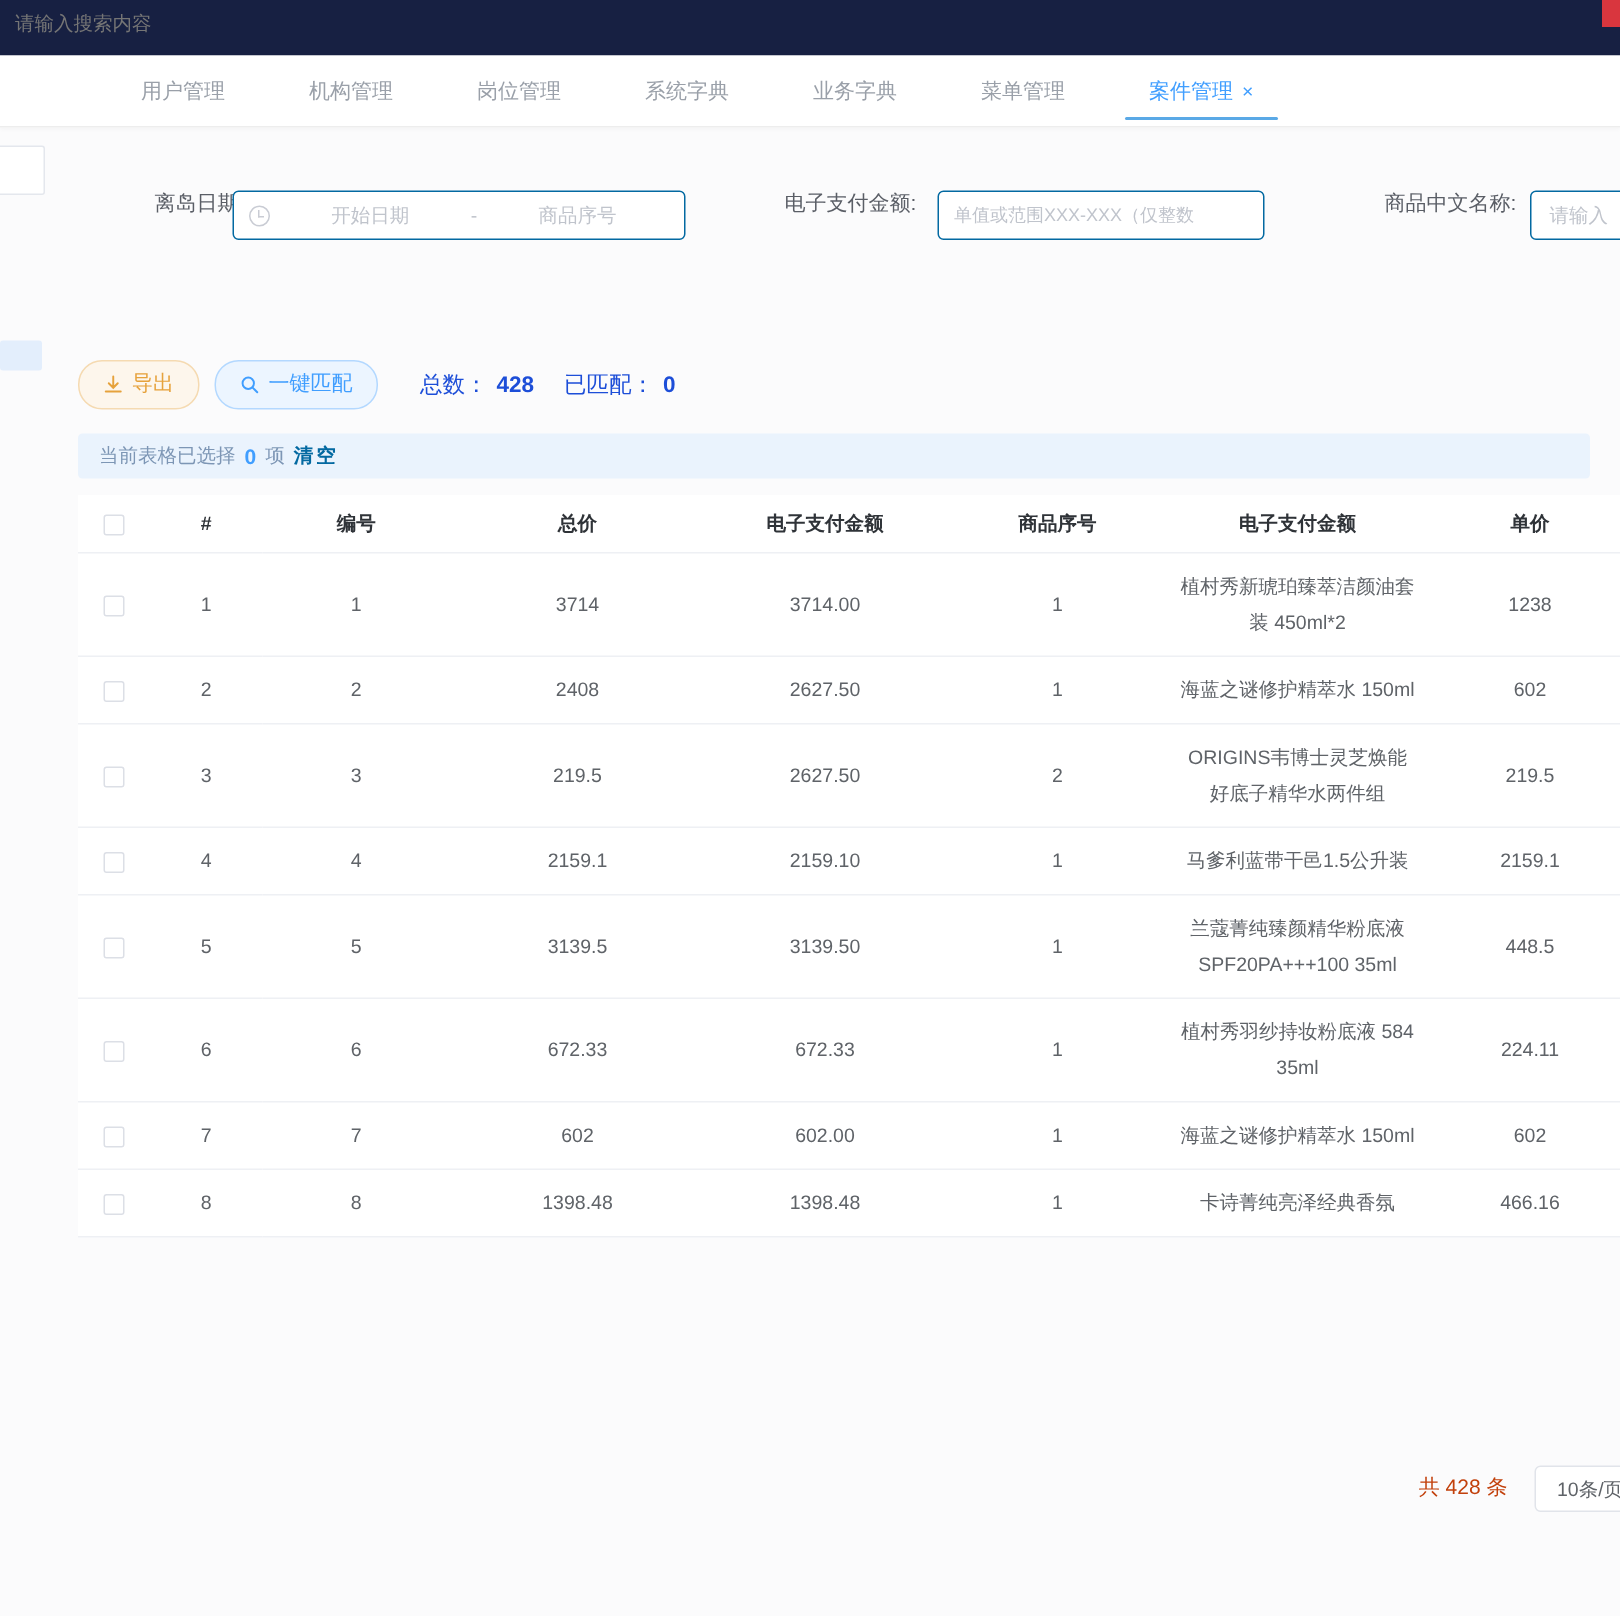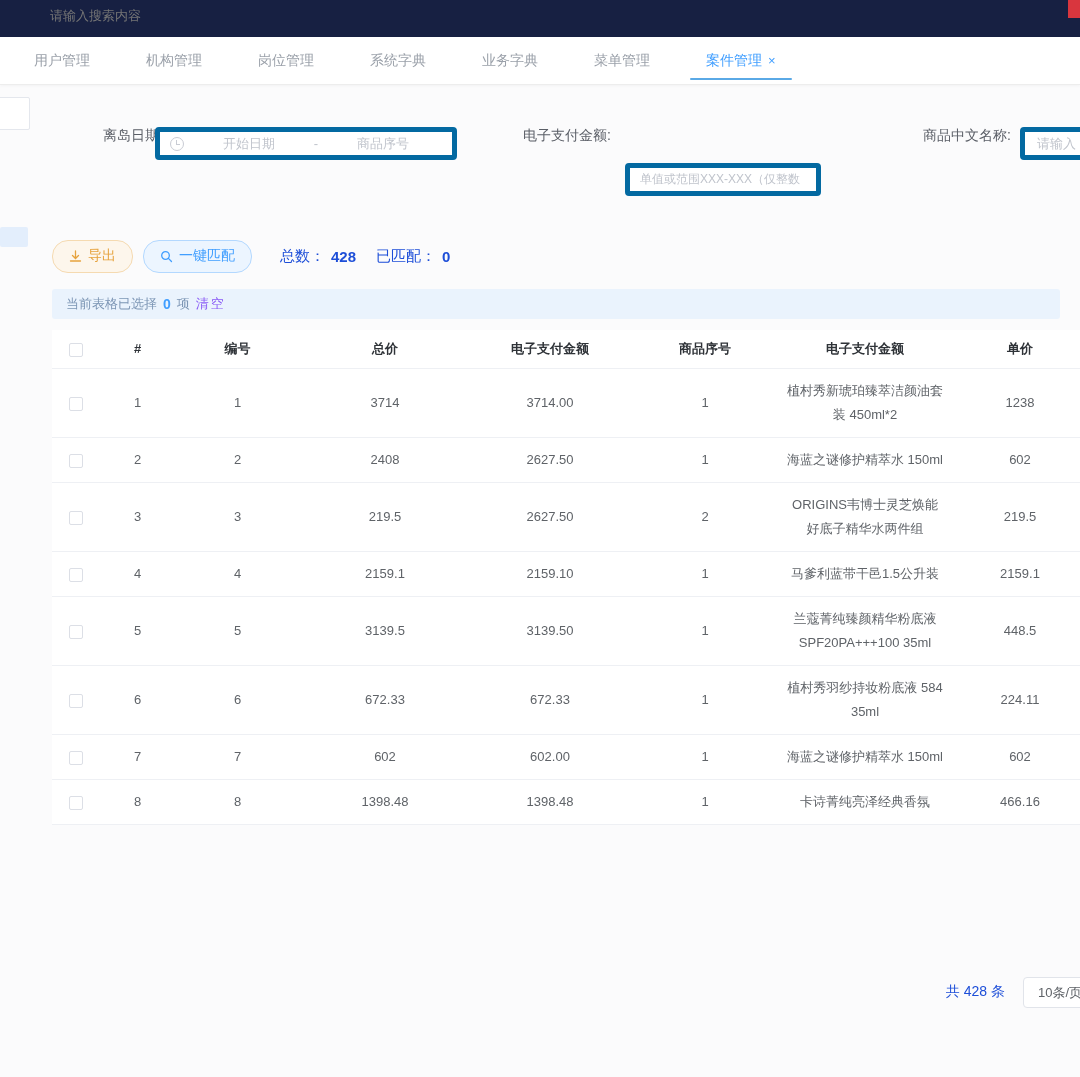--- a/index.html
+++ b/index.html
@@ -8,28 +8,28 @@
     font-family:"Liberation Sans","DejaVu Sans",sans-serif;
     background:#fbfbfc; color:#303133; position:relative;
   }
   
   .topbar {
     position:absolute; left:0; top:0; width:1080px; height:37px;
     background:#172042; display:flex; align-items:flex-start;
   }
   .topbar-search {
     color:#aeb6c6; font-size:13px; padding:8px 0 0 10px; background:transparent;
-    border:none; outline:none; width:300px;margin-left:40px;
+    border:none; outline:none; width:300px;
   }
   .corner-red { position:absolute; right:0; top:0; width:12px; height:18px; background:#d9363e; }
   
   .tabbar {
     position:absolute; left:0; top:37px; width:1080px; height:48px;
     background:#ffffff; border-bottom:1px solid #ededed;
-    display:flex; align-items:stretch; padding-left:32px; gap:52px;
+    display:flex; align-items:stretch; padding-left:92px; gap:52px;
     box-shadow:0 1px 3px rgba(0,0,0,.04);
   }
   .tab {
     display:flex; align-items:center; gap:6px; font-size:14px; color:#9aa0a9;
     cursor:pointer; position:relative; padding:0 2px;
   }
   .tab.active { color:#409eff;align-items:center; }
   .tab.active::after {
     content:""; position:absolute; left:-14px; right:-14px; bottom:4px;
     height:2px; background:#5aa9e6; border-radius:1px;
@@ -42,27 +42,27 @@
   }
   .stray-blue { position:absolute; left:0; top:227px; width:28px; height:20px; background:#e3eefc; border-radius:2px; }
   
   .filters { position:absolute; left:0; top:127px; width:1080px; height:34px; font-size:14px; }
   .f-label { position:absolute; top:0; color:#5a5e66;margin-left:18px; }
   .f-label.date { left:85px; }
   .f-label.amount { left:505px; }
   .f-label.product { left:905px; }
   .input-box {
     position:absolute; top:0; height:33px; background:#fff;
-    border:5px solid #0369a1; border-radius:4px; display:flex; align-items:center;
+    border:1px solid #0369a1; border-radius:4px; display:flex; align-items:center;
     color:#c0c4cc; font-size:13px;
   }
   .date-range { left:155px; width:302px; padding:0 10px; gap:6px; }
   .date-range .ph { flex:1; text-align:center; }
   .date-range .sep { color:#c0c4cc; }
-  .amount-input { left:625px; width:196px; padding:0 10px; font-size:12px; overflow:hidden; white-space:nowrap;margin-top:36px; }
+  .amount-input { left:625px; width:218px; padding:0 10px; font-size:12px; overflow:hidden; white-space:nowrap; }
   .product-input { left:1020px; width:90px; padding:0 12px; }
   .clock-icon { width:14px; height:14px; border:1.4px solid #c9ccd4; border-radius:50%; position:relative; flex:0 0 auto; }
   .clock-icon::after {
     content:""; position:absolute; left:5px; top:2px; width:1.4px; height:5px; background:#c9ccd4;
   }
   .clock-icon::before {
     content:""; position:absolute; left:5px; top:6px; width:4px; height:1.4px; background:#c9ccd4;
   }
   
   .toolbar { position:absolute; left:52px; top:239px; height:34px; display:flex; align-items:center; }
@@ -76,40 +76,40 @@
   .totals { font-size:15px; color:#1d4ed8; display:flex; align-items:center; gap:6px; }
   .totals b { font-weight:bold; }
   .totals .gap { width:8px; }
   
   .selbar {
     position:absolute; left:52px; top:289px; width:1008px; height:30px;
     background:#eaf3fd; border-radius:3px; display:flex; align-items:center;
     font-size:13px; color:#7d96b5; padding:0 14px; gap:6px;
   }
   .selbar b { color:#409eff; font-size:14px; }
-  .selbar .clear { color:#8b5cf6; cursor:pointer; letter-spacing:2px; }
+  .selbar .clear { color:#0369a1; cursor:pointer; letter-spacing:2px;font-weight:bold; }
   
   .table-wrap {
     position:absolute; left:52px; top:330px; width:1028px; height:575px; overflow:hidden;
   }
   table { border-collapse:collapse; table-layout:fixed; width:1038px; background:#fff; }
   th, td {
     font-size:13px; text-align:center; vertical-align:middle;
     border-bottom:1px solid #eef0f4; padding:10px 6px; line-height:24px;
   }
   th { color:#2f3338; font-weight:bold; height:38px; padding:7px 6px; background:#fff; }
   td { color:#5f6368; }
   .name-cell { color:#5f6368; }
   .cb {
     width:14px; height:14px; border:1px solid #dcdfe6; border-radius:2px;
     background:#fff; display:inline-block; vertical-align:middle; cursor:pointer;
   }
   
   .footer { position:absolute; left:0; top:975px; width:1080px; height:36px; }
-  .total-count { position:absolute; right:75px; top:8px; font-size:14px; color:#1d4ed8; }
+  .total-count { position:absolute; right:75px; top:8px; font-size:14px; color:#c2410c; }
   .page-size {
     position:absolute; left:1023px; top:2px; width:92px; height:31px;
     background:#fff; border:1px solid #e1e4ea; border-radius:4px;
     font-size:13px; color:#5f6368; display:flex; align-items:center; padding-left:14px;
     cursor:pointer;
   }
 </style>
 </head>
 <body>
 

